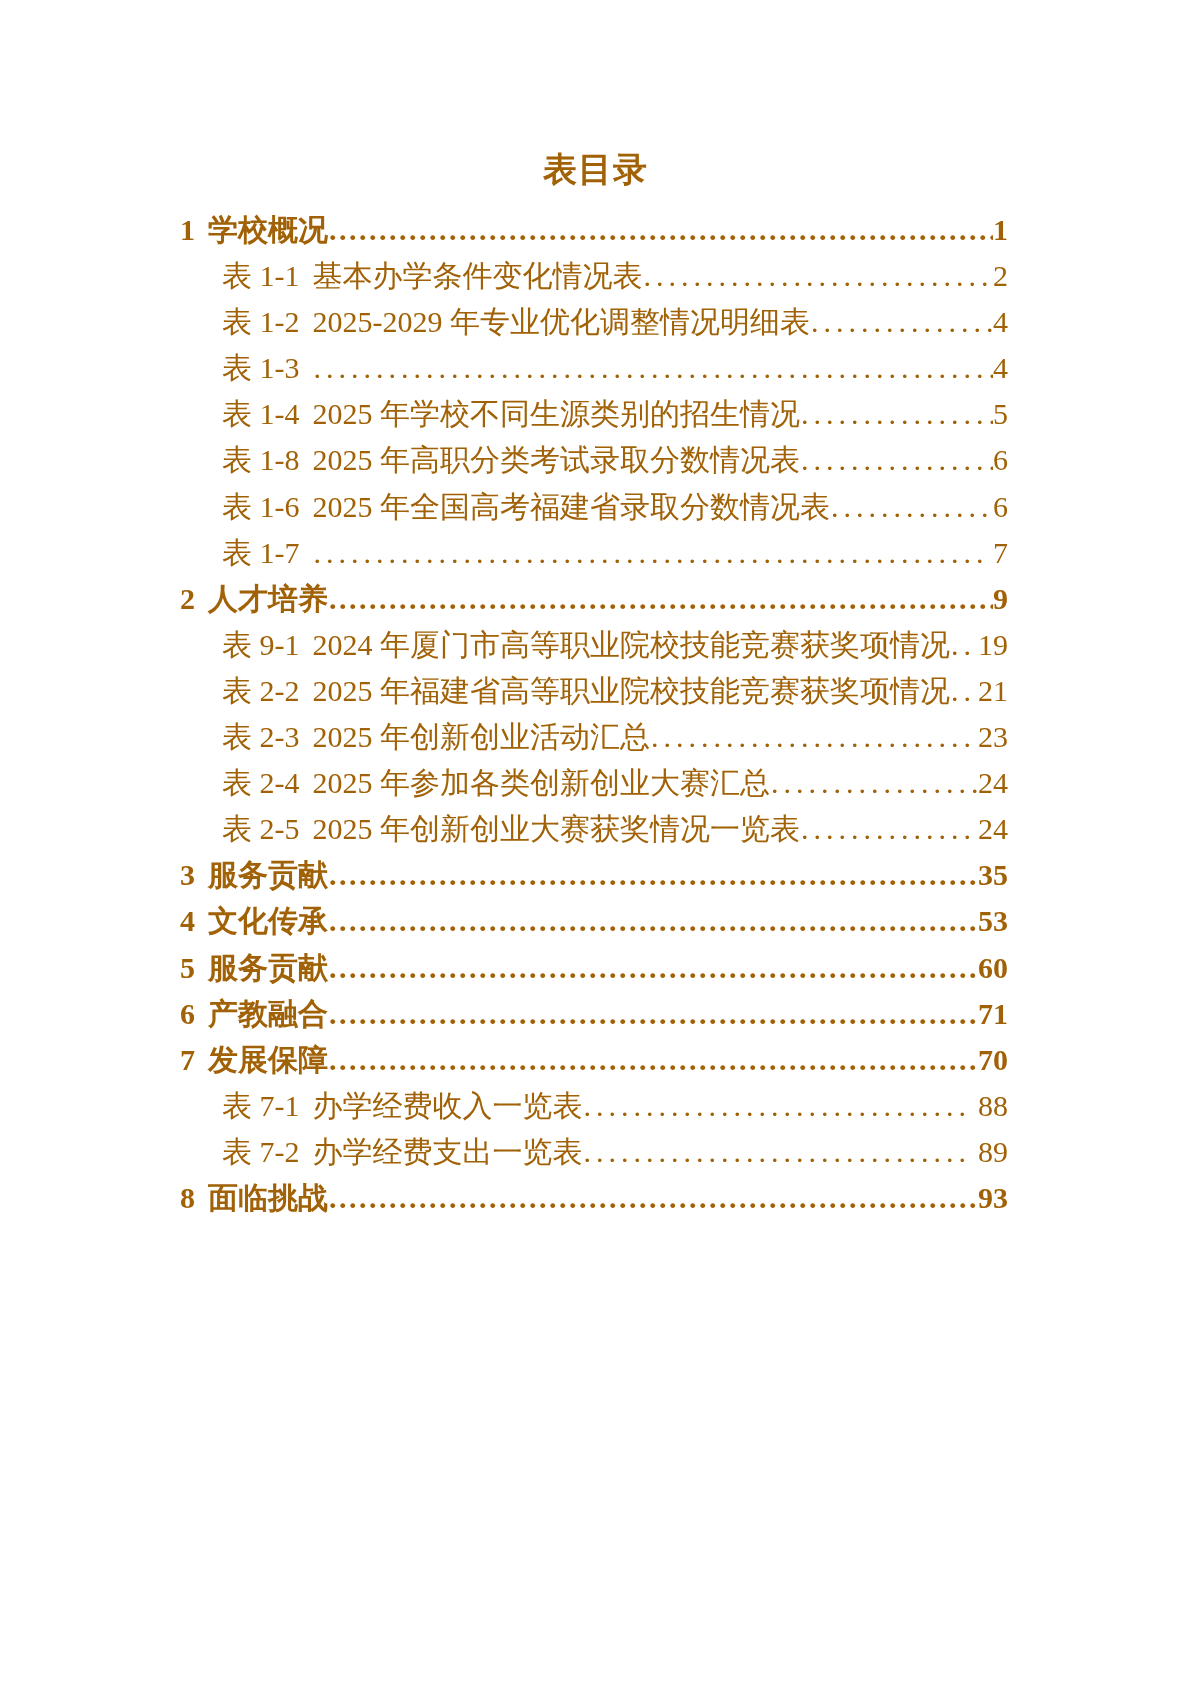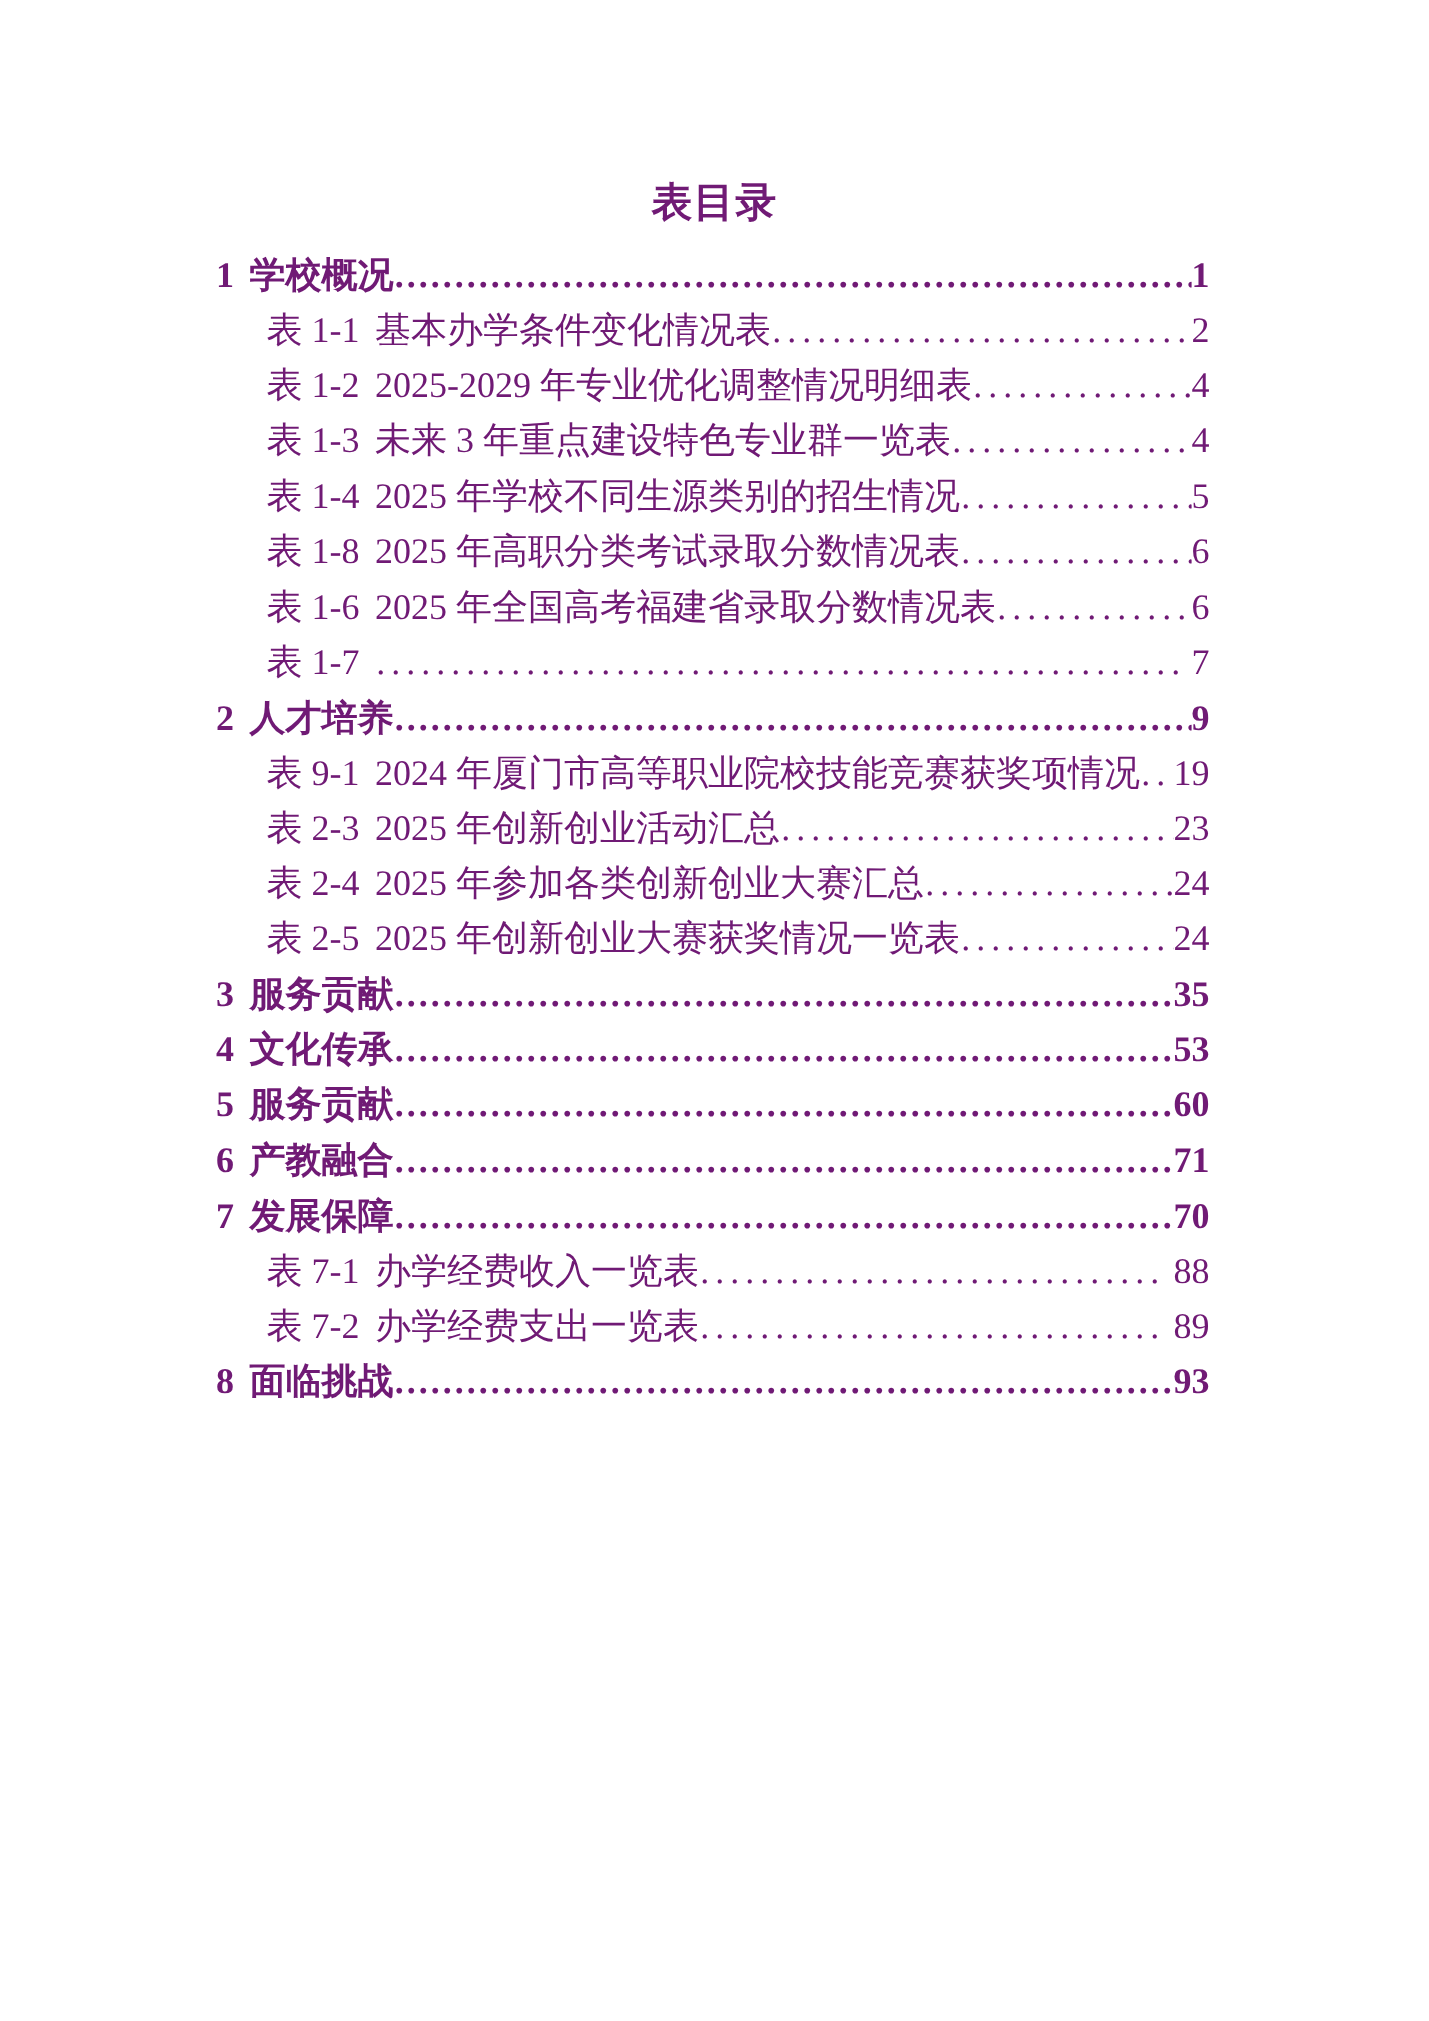--- a/index.html
+++ b/index.html
@@ -4,21 +4,21 @@
 <style>
   html, body { margin: 0; padding: 0; }
   body {
     width: 1191px; height: 1684px;
     background: #ffffff;
   }
   .page {
     position: relative;
     width: 1191px; height: 1684px;
     background: #ffffff;
-    color: #701a75;
+    color: #a16207;
     font-family: "Liberation Serif", "DejaVu Serif", serif;
   }
   .doc-title {
     position: absolute;
     top: 147px; left: 0; width: 100%;
     text-align: center;
     font-size: 34px;
     font-weight: 700;
     line-height: 46px;
     letter-spacing: 1px;
@@ -67,21 +67,21 @@
 
     <div class="row sub">
       <span class="prefix">表 1-1</span><span class="entry-title">基本办学条件变化情况表</span><span class="leader"></span><span class="pagenum">2</span>
     </div>
 
     <div class="row sub">
       <span class="prefix">表 1-2</span><span class="entry-title">2025-2029 年专业优化调整情况明细表</span><span class="leader"></span><span class="pagenum">4</span>
     </div>
 
     <div class="row sub">
-      <span class="prefix">表 1-3</span><span class="entry-title">未来 3 年重点建设特色专业群一览表</span><span class="leader"></span><span class="pagenum">4</span>
+      <span class="prefix">表 1-3</span><span class="leader"></span><span class="pagenum">4</span>
     </div>
 
     <div class="row sub">
       <span class="prefix">表 1-4</span><span class="entry-title">2025 年学校不同生源类别的招生情况</span><span class="leader"></span><span class="pagenum">5</span>
     </div>
 
     <div class="row sub">
       <span class="prefix">表 1-8</span><span class="entry-title">2025 年高职分类考试录取分数情况表</span><span class="leader"></span><span class="pagenum">6</span>
     </div>
 
@@ -94,20 +94,23 @@
     </div>
 
     <div class="row chapter">
       <span class="prefix">2</span><span class="entry-title">人才培养</span><span class="leader"></span><span class="pagenum">9</span>
     </div>
 
     <div class="row sub">
       <span class="prefix">表 9-1</span><span class="entry-title">2024 年厦门市高等职业院校技能竞赛获奖项情况</span><span class="leader"></span><span class="pagenum"> 19</span>
     </div>
 
+    <div class="row sub">
+      <span class="prefix">表 2-2</span><span class="entry-title">2025 年福建省高等职业院校技能竞赛获奖项情况</span><span class="leader"></span><span class="pagenum"> 21</span>
+    </div>
 
     <div class="row sub">
       <span class="prefix">表 2-3</span><span class="entry-title">2025 年创新创业活动汇总</span><span class="leader"></span><span class="pagenum">23</span>
     </div>
 
     <div class="row sub">
       <span class="prefix">表 2-4</span><span class="entry-title">2025 年参加各类创新创业大赛汇总</span><span class="leader"></span><span class="pagenum">24</span>
     </div>
 
     <div class="row sub">

